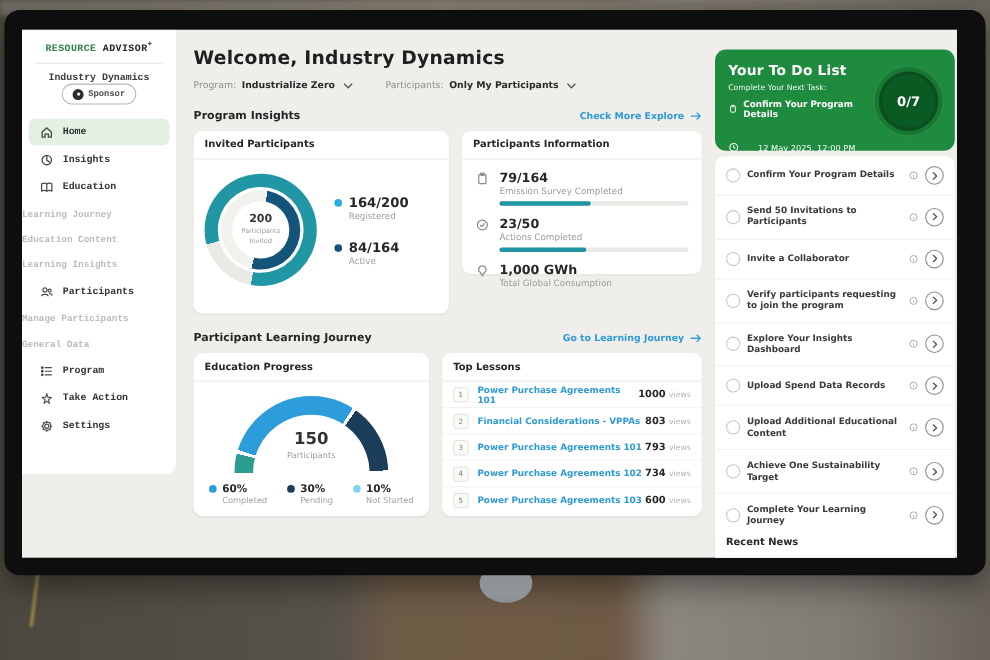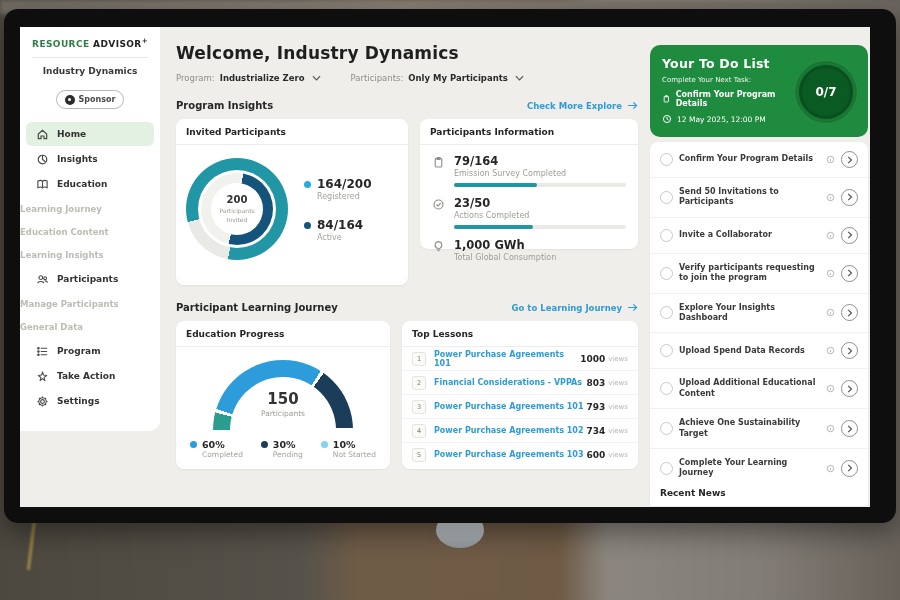--- a/index.html
+++ b/index.html
@@ -17,28 +17,28 @@
   .stem{position:absolute;left:30px;top:518px;width:3px;height:52px;background:#9a8745;
     transform:rotate(7deg);filter:blur(1px);}
 
   
   .monitor{position:absolute;left:4px;top:9px;width:892px;height:514px;background:#0e0e0e;
     border-radius:14px;box-shadow:0 10px 26px rgba(0,0,0,.4);}
   .screen{position:absolute;left:16px;top:18px;width:850px;height:480px;background:#efeeea;overflow:hidden;}
 
   
   .sidebar{position:absolute;left:0;top:0;width:140px;height:404px;background:#fff;
-    border-radius:0 0 10px 0;box-sizing:border-box;padding-top:10px;}
+    border-radius:0 0 10px 0;box-sizing:border-box;padding-top:10px;font-family:Liberation Mono, monospace;}
   .logo{text-align:center;font-size:9px;font-weight:bold;letter-spacing:.4px;}
   .logo .g{color:#2e7d46;}
   .logo .d{color:#232323;}
   .logo .p{color:#232323;font-size:7px;vertical-align:super;}
   .logo-div{height:1px;background:#e7e7e3;margin:8px 12px 0;}
   .org{margin-top:8px;text-align:center;font-size:9px;font-weight:bold;color:#3a3a3a;}
-  .sponsor{margin:14px auto 0;width:66px;height:17px;border:1px solid #b7b7b0;border-radius:10px;
+  .sponsor{margin:0 auto 0;width:66px;height:17px;border:1px solid #b7b7b0;border-radius:10px;
     display:flex;align-items:center;justify-content:center;gap:4px;background:#fff;}
   .sponsor .ic{width:10px;height:10px;border-radius:50%;background:#2b2b2b;position:relative;}
   .sponsor .ic:after{content:"";position:absolute;left:3.5px;top:3.5px;width:3px;height:3px;border-radius:50%;background:#fff;}
   .sponsor .tx{font-size:8px;color:#4a4a4a;font-weight:600;}
   .nav{margin-top:13px;}
   .nav-item{display:flex;align-items:center;gap:8px;height:24px;padding-left:10px;margin:1px 6px;
     border-radius:6px;font-size:9px;font-weight:bold;color:#333;cursor:pointer;}
   .nav-item.active{background:#e3f1e2;}
   .nav-item svg{flex:0 0 auto;color:#4a4a4a;}
   .nav-sub{height:23px;display:flex;align-items:center;font-size:8.5px;
@@ -117,21 +117,21 @@
   .lviews{font-size:9px;font-weight:bold;color:#262626;}
   .lsuffix{font-size:7px;color:#b3b3ac;margin-left:3px;}
 
   
   .rightpanel{position:absolute;left:630px;top:0;width:218px;bottom:0;}
   .green-card{position:absolute;left:0;top:18px;width:218px;height:92px;background:#1f8b3e;border-radius:10px;
     color:#fff;box-sizing:border-box;padding:11px 12px;}
   .gc-title{font-size:12.5px;font-weight:bold;letter-spacing:.2px;}
   .gc-sub{font-size:7px;margin-top:5px;opacity:.92;}
   .gc-task{display:flex;align-items:center;gap:5px;margin-top:6px;font-size:8px;font-weight:bold;width:130px;}
-  .gc-date{display:flex;align-items:center;gap:5px;margin-top:6px;font-size:7.5px;}
+  .gc-date{display:flex;align-items:center;gap:17px;margin-top:21px;font-size:7.5px;}
   .gc-badge{position:absolute;right:10px;top:15px;width:62px;height:62px;border-radius:50%;
     background:#15793242;border:1px solid rgba(255,255,255,.12);
     background:#157932;display:flex;align-items:center;justify-content:center;}
   .gc-badge-in{width:48px;height:48px;border-radius:50%;background:#0a5a23;border:3px solid #0c4e20;
     display:flex;align-items:center;justify-content:center;font-size:12px;font-weight:bold;}
 
   .tasks-card{position:absolute;left:0;top:115px;width:218px;background:#fff;border-radius:8px;box-sizing:border-box;
     box-shadow:0 1px 2px rgba(0,0,0,.05);}
   .task{display:flex;align-items:center;gap:6px;padding:9px 10px;border-bottom:1px solid #f1f1ed;}
   .cb{width:13px;height:13px;border:1.5px solid #c9c9c3;border-radius:50%;flex:0 0 auto;box-sizing:border-box;cursor:pointer;}

